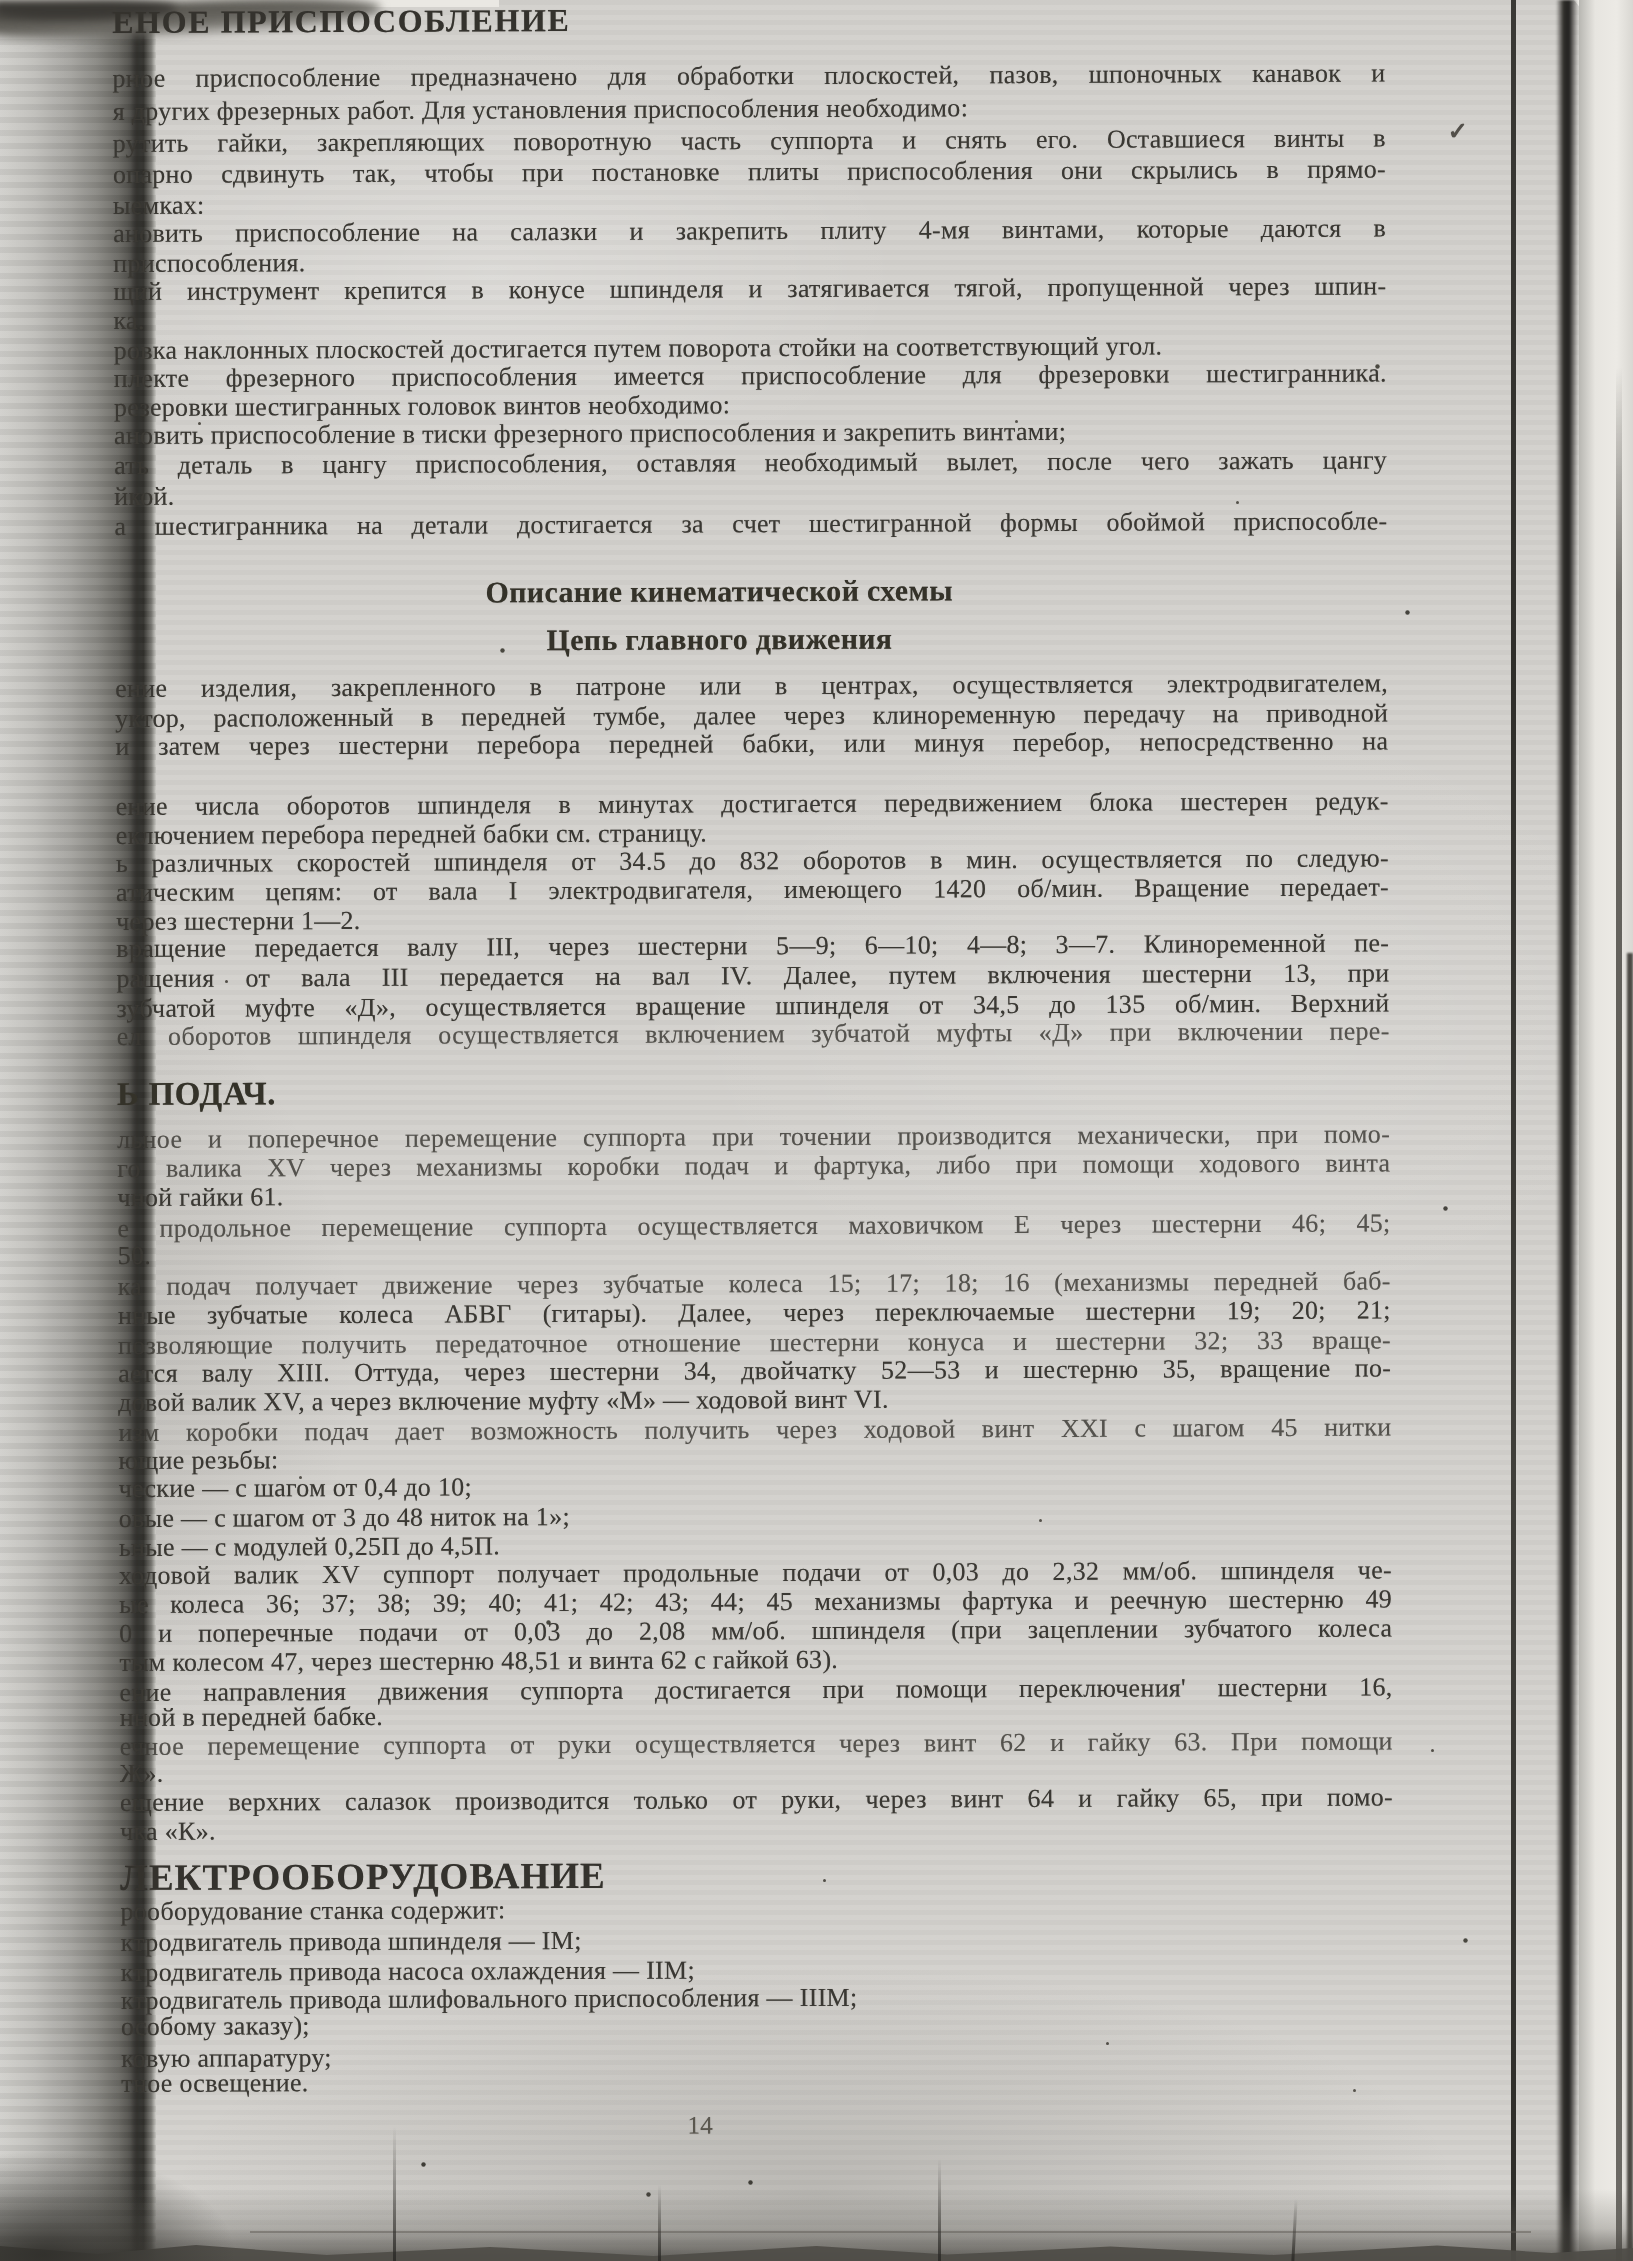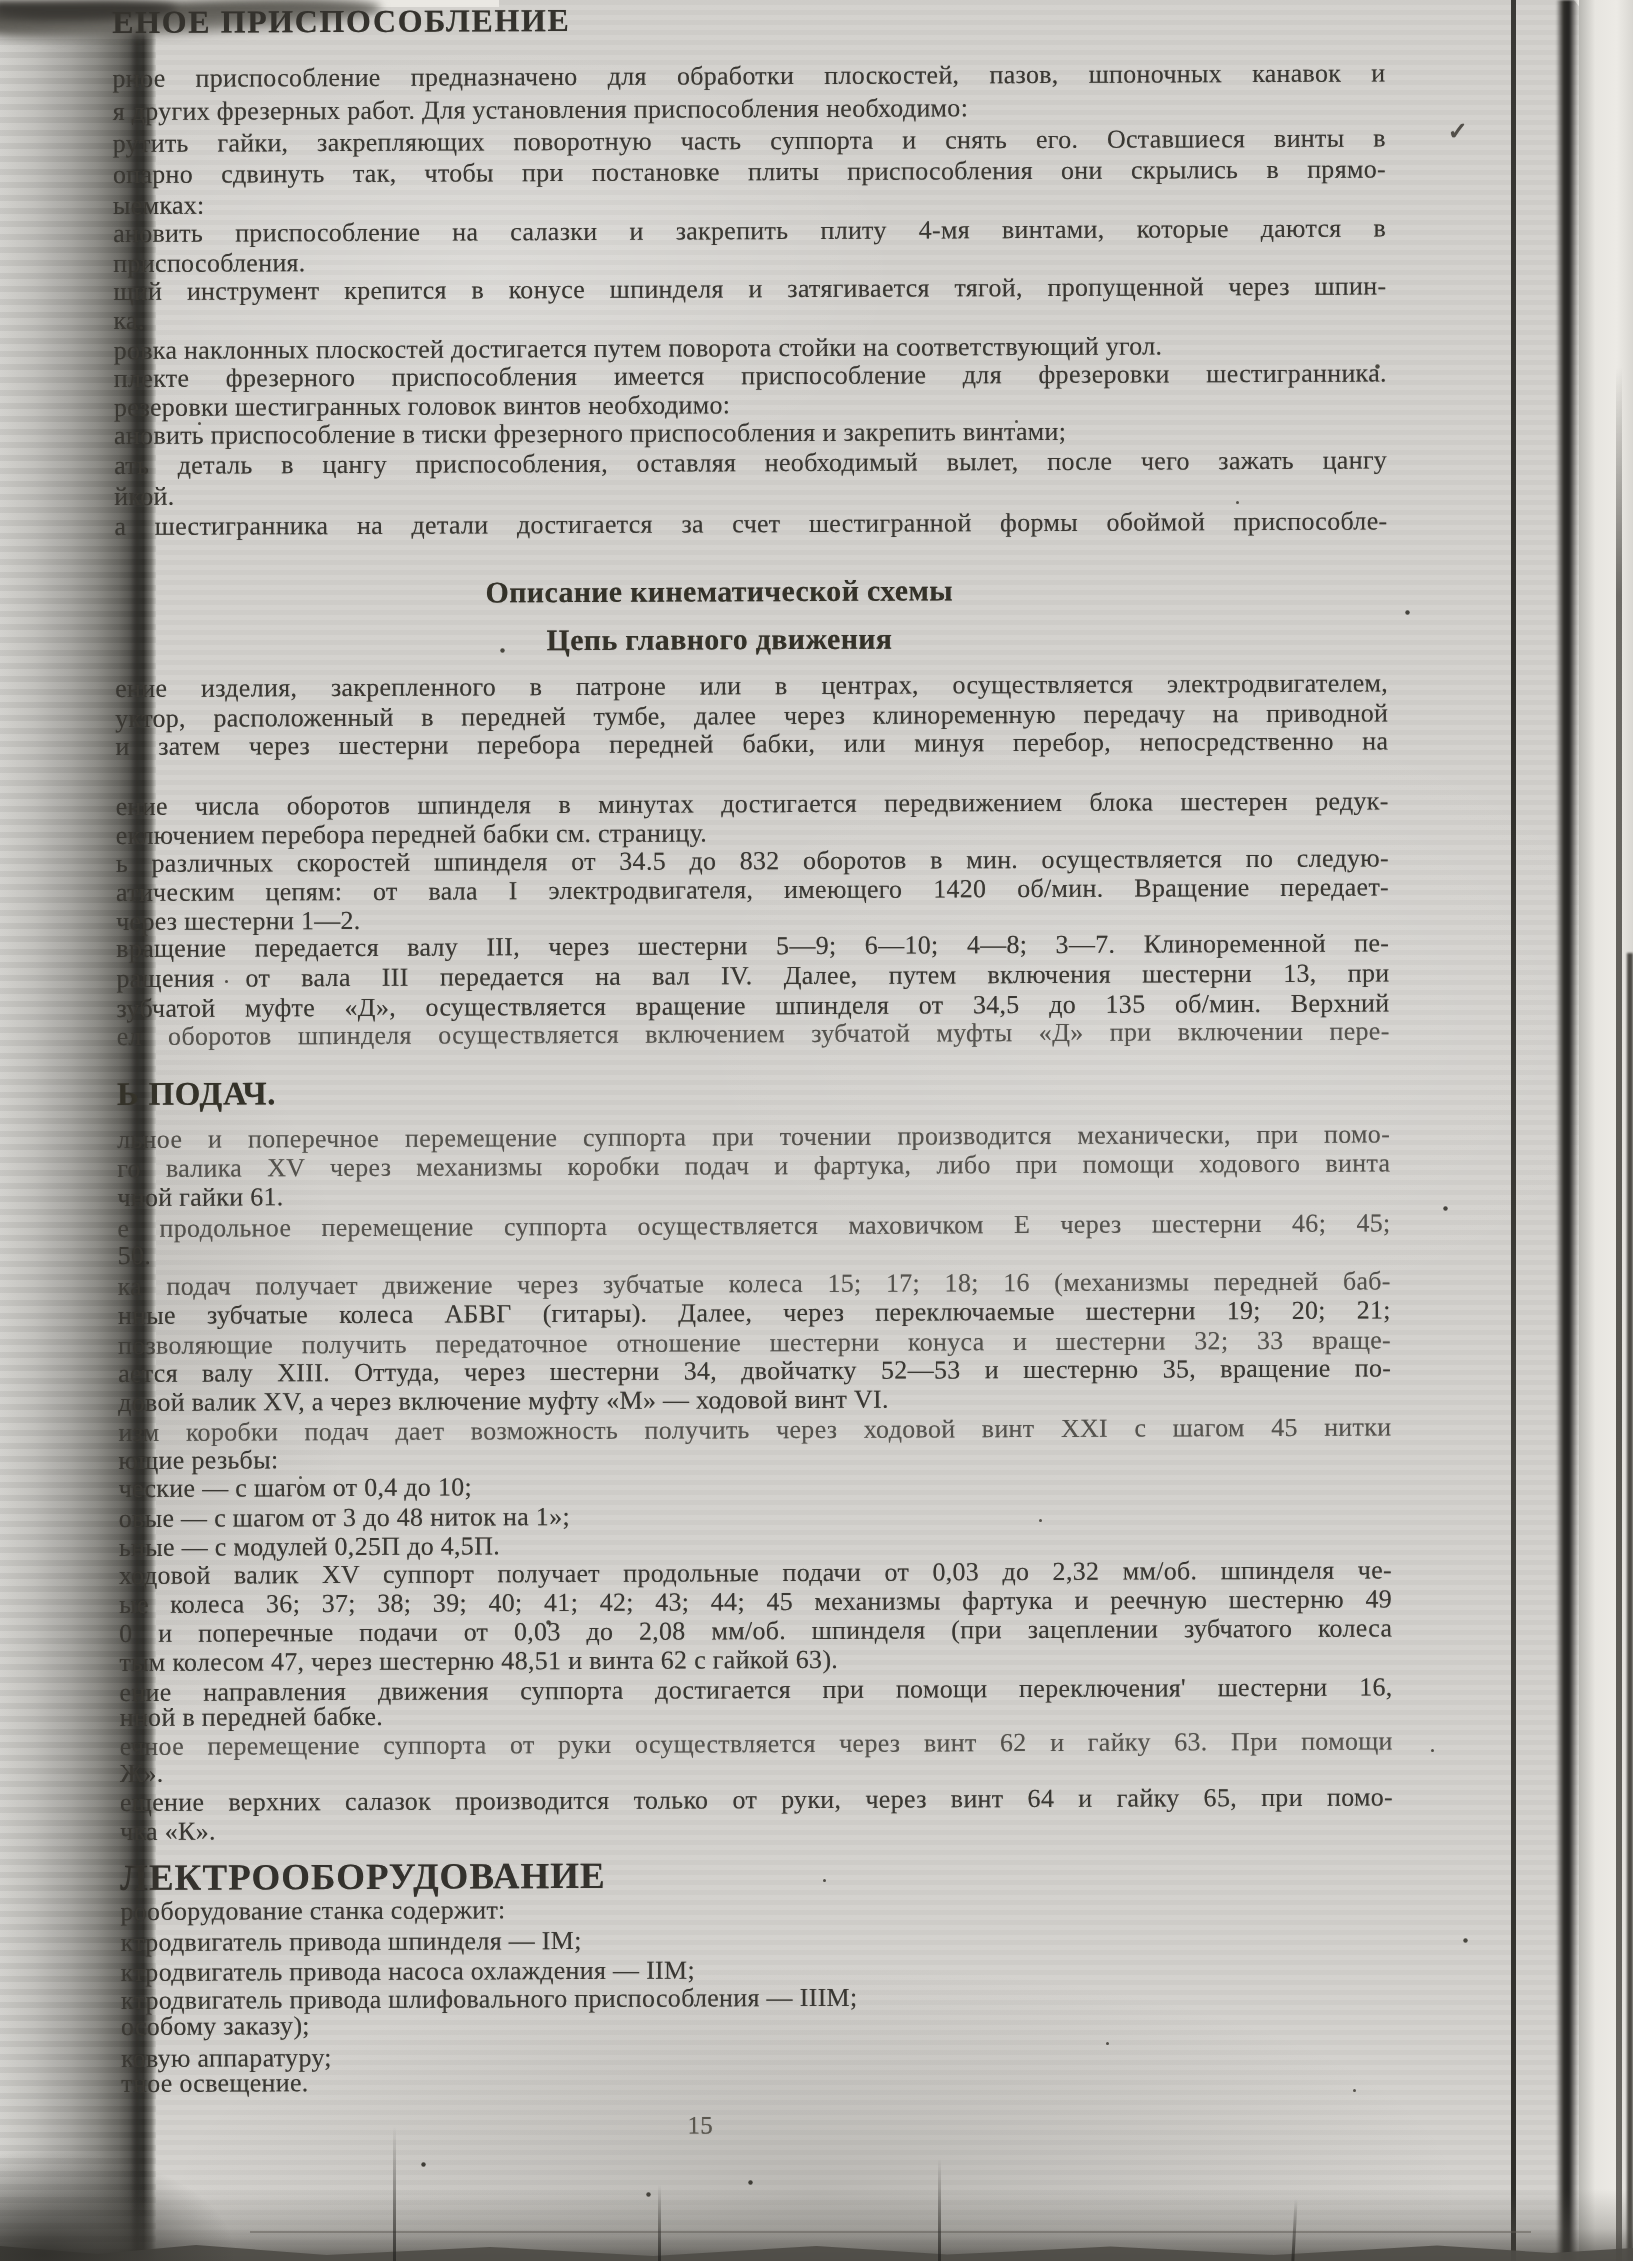--- a/index.html
+++ b/index.html
@@ -205,17 +205,17 @@
       <div class="line j" style="top: 1788px;">ещение верхних салазок производится только от руки, через винт 64 и гайку 65, при помо-</div>
       <div class="line" style="top: 1817px;">чка «К».</div>
       <div class="line h4" style="top: 1857px;">ЛЕКТРООБОРУДОВАНИЕ</div>
       <div class="line" style="top: 1897px;">рооборудование станка содержит:</div>
       <div class="line" style="top: 1928px;">ктродвигатель привода шпинделя — IM;</div>
       <div class="line" style="top: 1958px;">ктродвигатель привода насоса охлаждения — IIM;</div>
       <div class="line" style="top: 1986px;">ктродвигатель привода шлифовального приспособления — IIIM;</div>
       <div class="line" style="top: 2012px;">особому заказу);</div>
       <div class="line" style="top: 2044px;">ковую аппаратуру;</div>
       <div class="line" style="top: 2069px;">тное освещение.</div>
-      <div class="line pg" style="top: 2114px;">15</div>
+      <div class="line pg" style="top: 2114px;">14</div>
       <div class="line mk" style="top: 124px; left: 1452px;">✓</div>
     </div>
 </div>
 
 
 </body></html>

